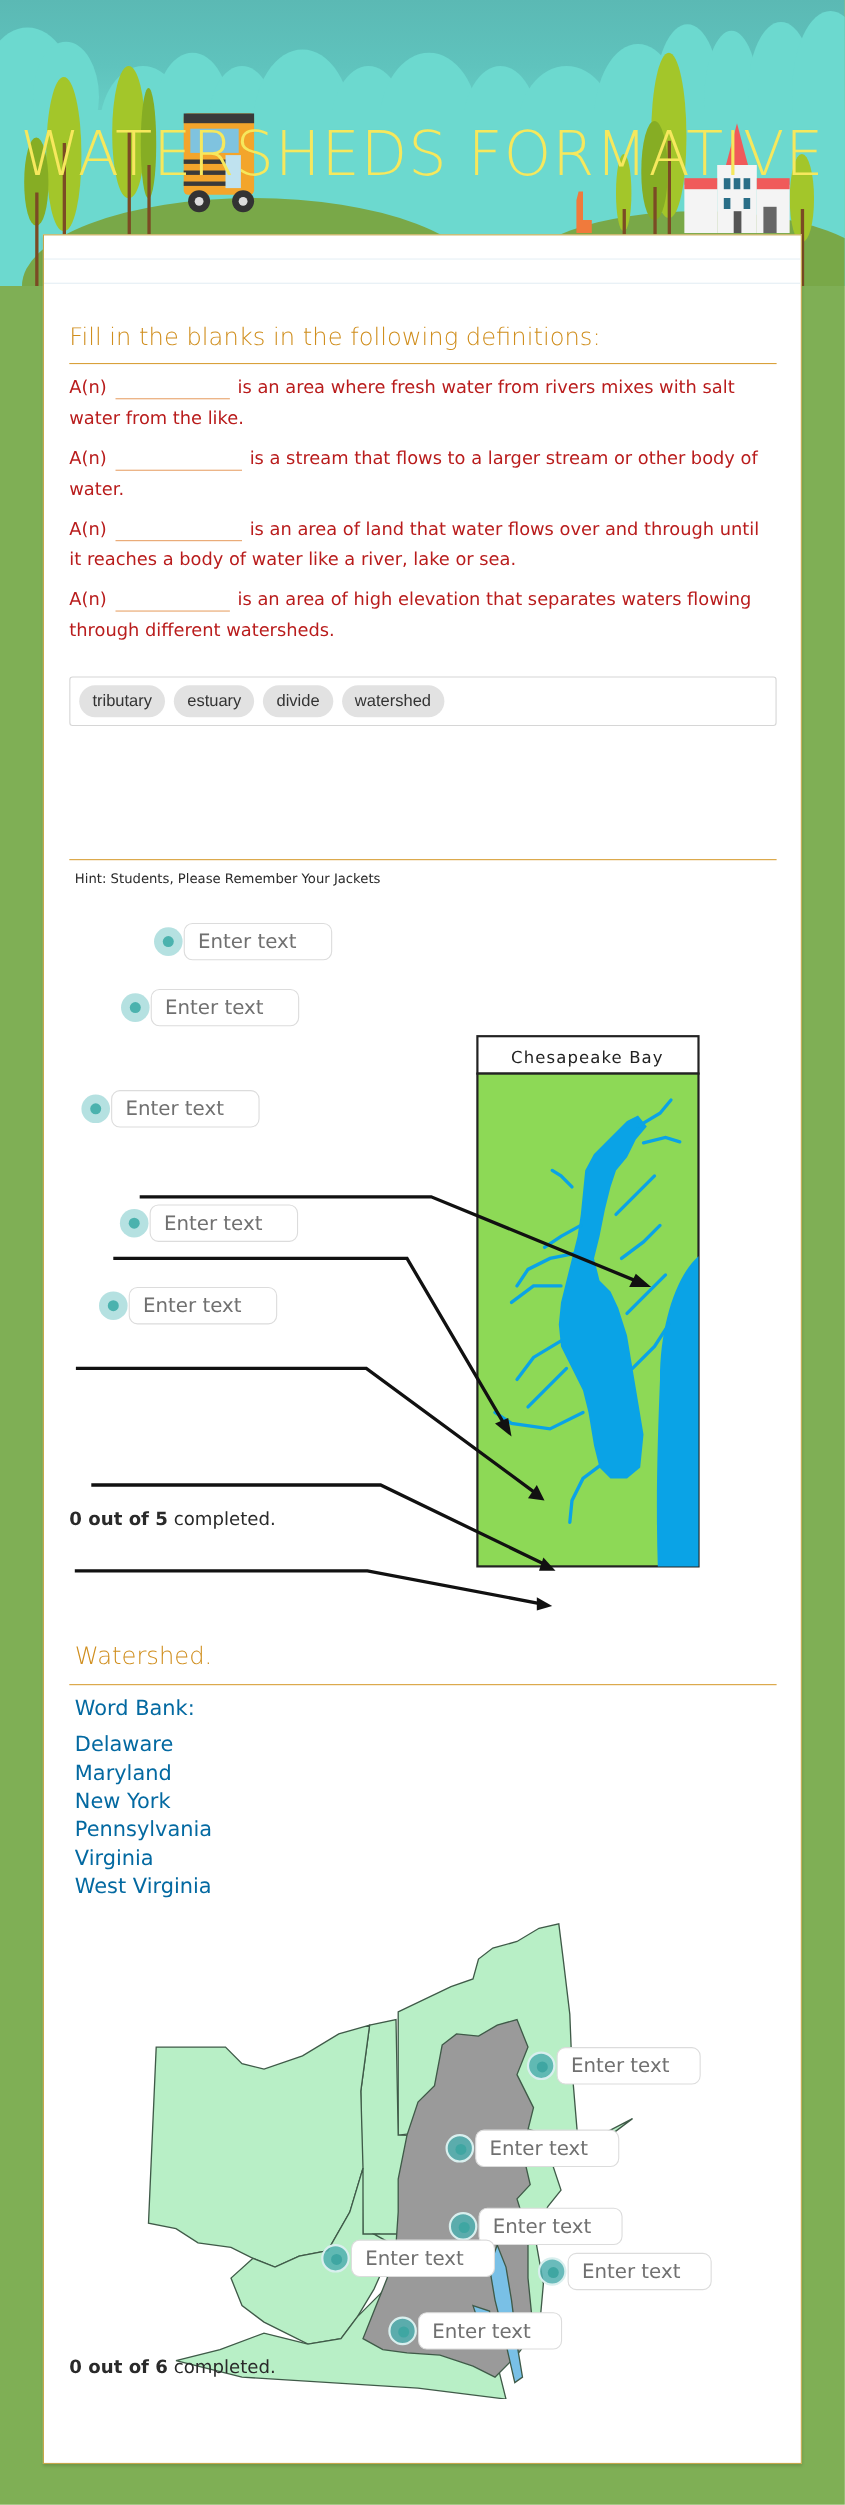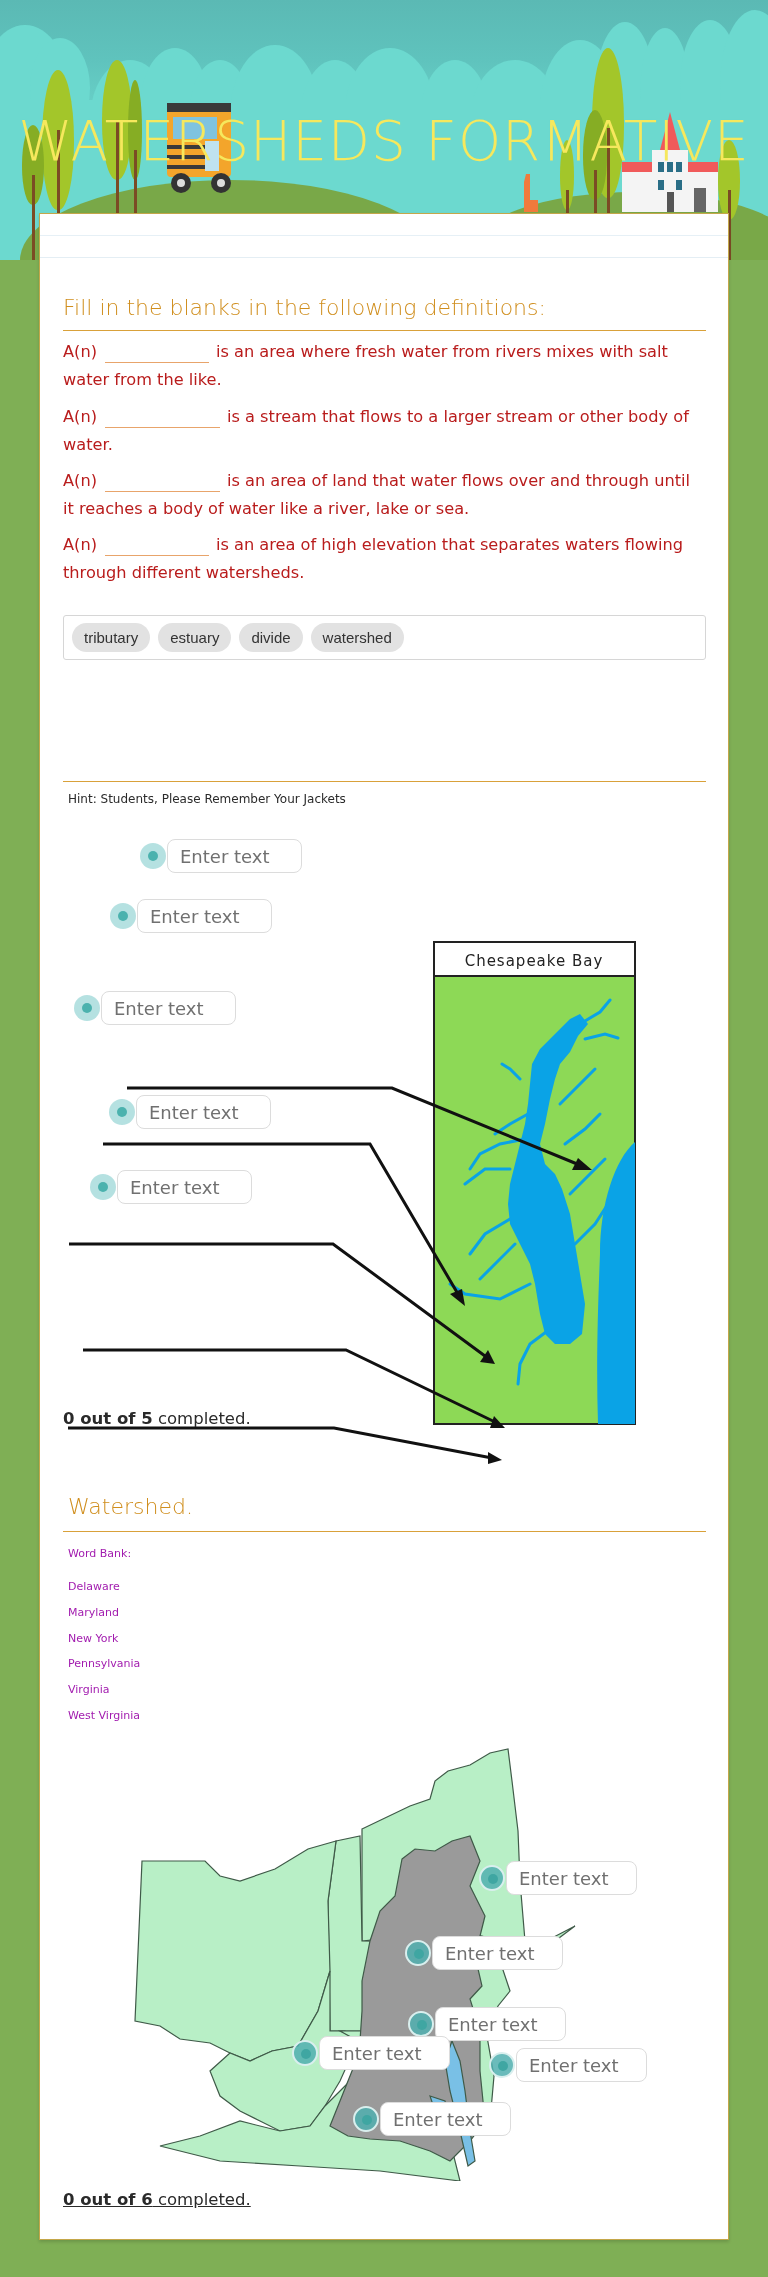--- a/index.html
+++ b/index.html
@@ -81,21 +81,21 @@
     border-radius: 50%; background: #4bb2ae;
   }
   .dot.ring { background: rgba(80,175,175,0.85); border: 2px solid #d9efee; }
   .dot.ring::after { left: 7px; top: 7px; background: #3fa6a2; }
   .text-input {
     height: 34px; border: 1px solid #dcdcdc; border-radius: 8px; background: #fff;
     font-family: "DejaVu Sans", sans-serif; font-size: 18px; color: #666;
     padding: 0 12px; margin-left: 1px; outline: none;
   }
   .text-input::placeholder { color: #707070; }
-  .wordlist { position: absolute; left: 28px; font-size: 11px; line-height: 25.8px; color: #a21caf; }
+  .wordlist { position: absolute; left: 28px; font-size: 19px; line-height: 25.8px; color: #0369a1; }
 </style>
 </head>
 <body>
 
 <div class="scene">
 
   <div class="cloud" style="left:-20px;top:25px;width:90px;height:140px;"></div>
   <div class="cloud" style="left:30px;top:38px;width:60px;height:100px;"></div>
   <div class="cloud" style="left:90px;top:60px;width:80px;height:120px;"></div>
   <div class="cloud" style="left:140px;top:48px;width:70px;height:120px;"></div>
@@ -278,21 +278,21 @@
   </div>
   <div class="hotspot" style="left:69px;top:881px;">
     <span class="dot"></span>
     <input class="text-input" style="width: 135px;" placeholder="Enter text">
   </div>
   <div class="hotspot" style="left:50px;top:956px;">
     <span class="dot"></span>
     <input class="text-input" style="width: 135px;" placeholder="Enter text">
   </div>
 
-  <div class="completed" style="top:1157px;margin-top:38px;">
+  <div class="completed" style="top:1157px;">
     <b>0 out of 5</b><span> completed.</span>
   </div>
 
   <div class="section-title" style="left:28px;top:1252px;">
     <br><span>Watershed.</span>
   </div>
   <div class="section-rule" style="left:23px;top:1317px;width:643px;"></div>
   <div class="wordlist" style="top:1327px;">Word Bank:</div>
   <div class="wordlist" style="top:1360px;">
     <div>Delaware</div>
@@ -345,16 +345,16 @@
   </div>
   <div class="hotspot" style="left:449px;top:1834px;">
     <span class="dot ring"></span>
     <input class="text-input" style="width: 131px;" placeholder="Enter text">
   </div>
   <div class="hotspot" style="left:313px;top:1888px;">
     <span class="dot ring"></span>
     <input class="text-input" style="width: 131px;" placeholder="Enter text">
   </div>
 
-  <div class="completed" style="top:1976px;text-decoration:underline;">
+  <div class="completed" style="top:1928px;">
     <b>0 out of 6</b><span> completed.</span>
   </div>
 </div>
 
 </body></html>

